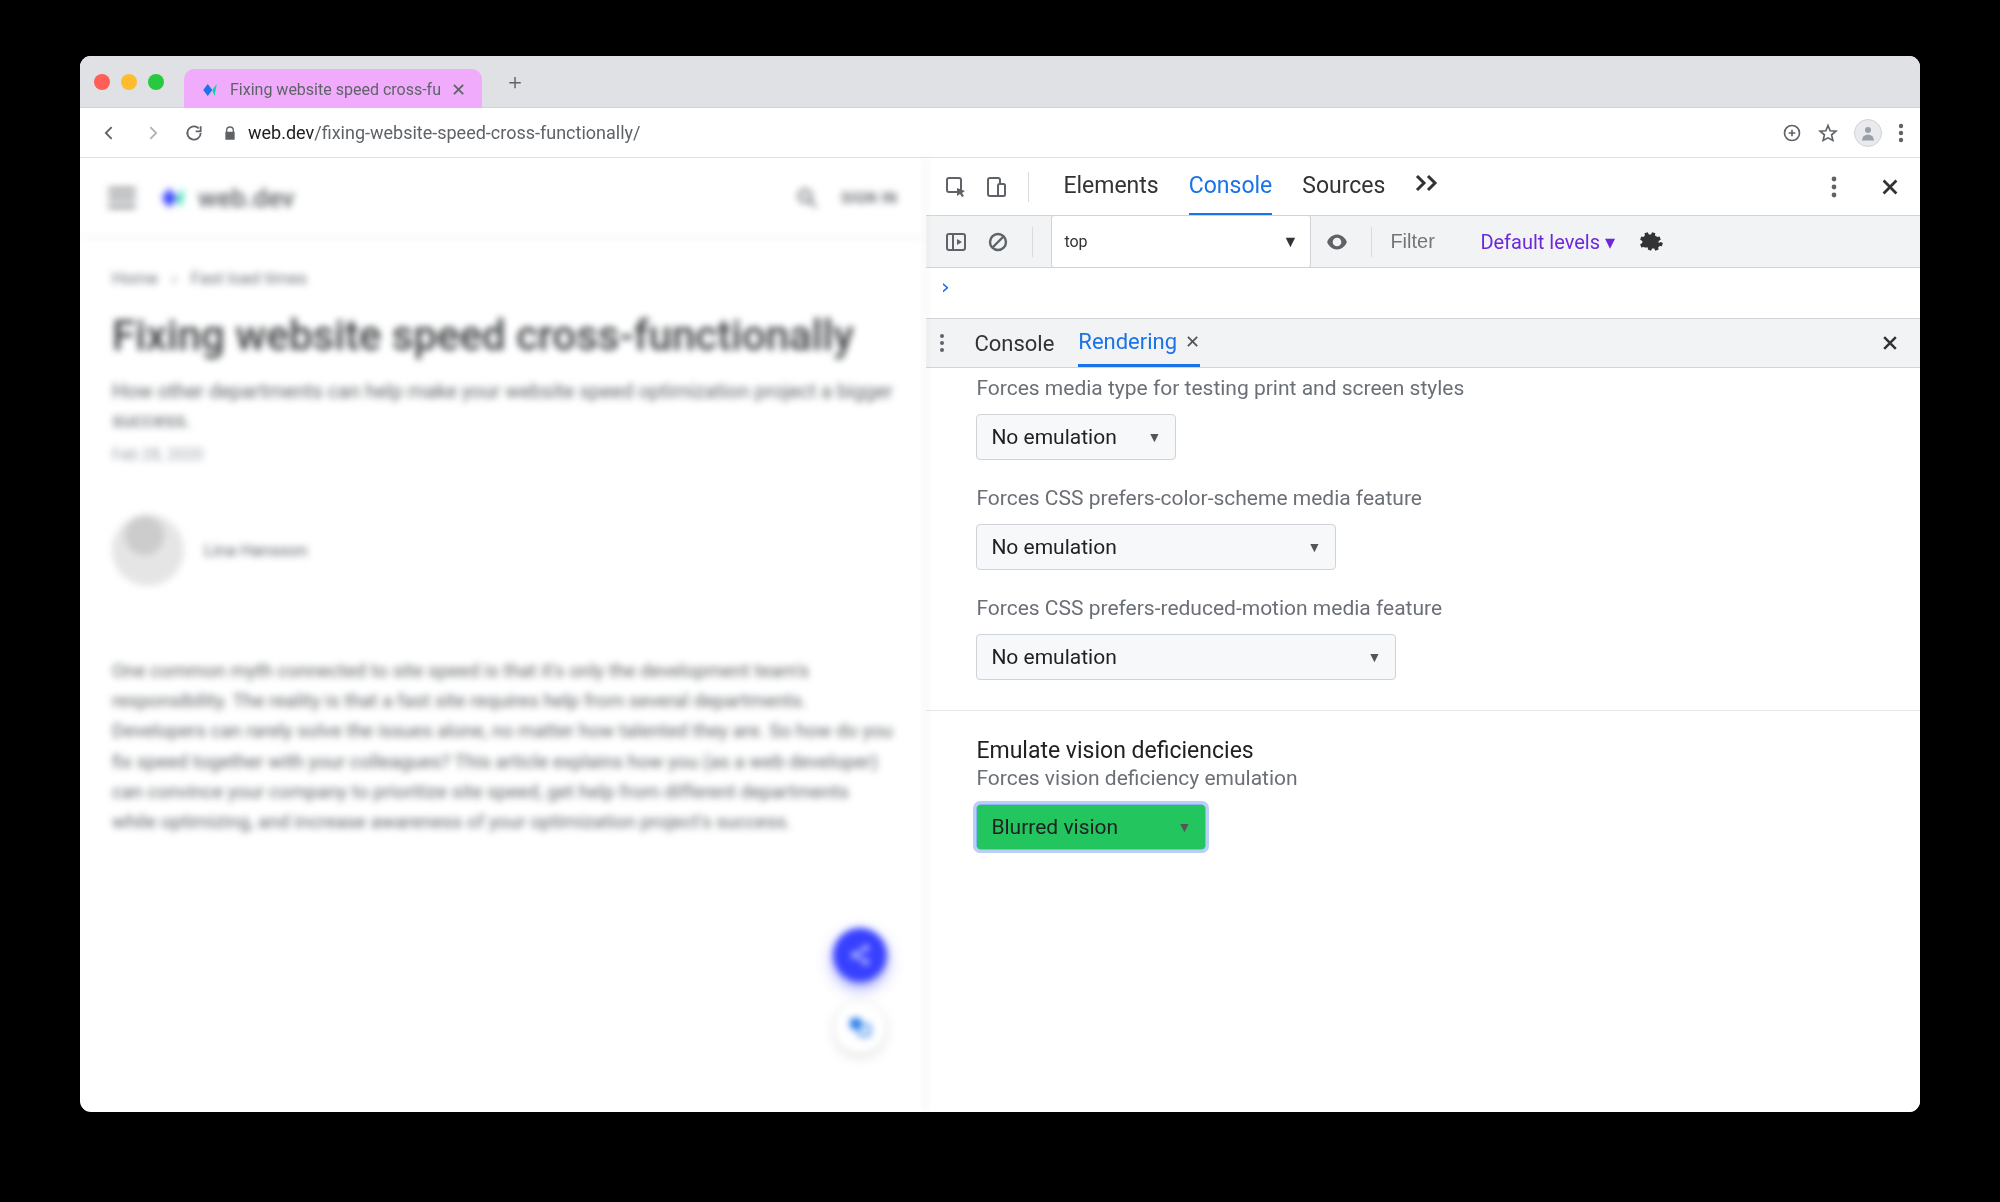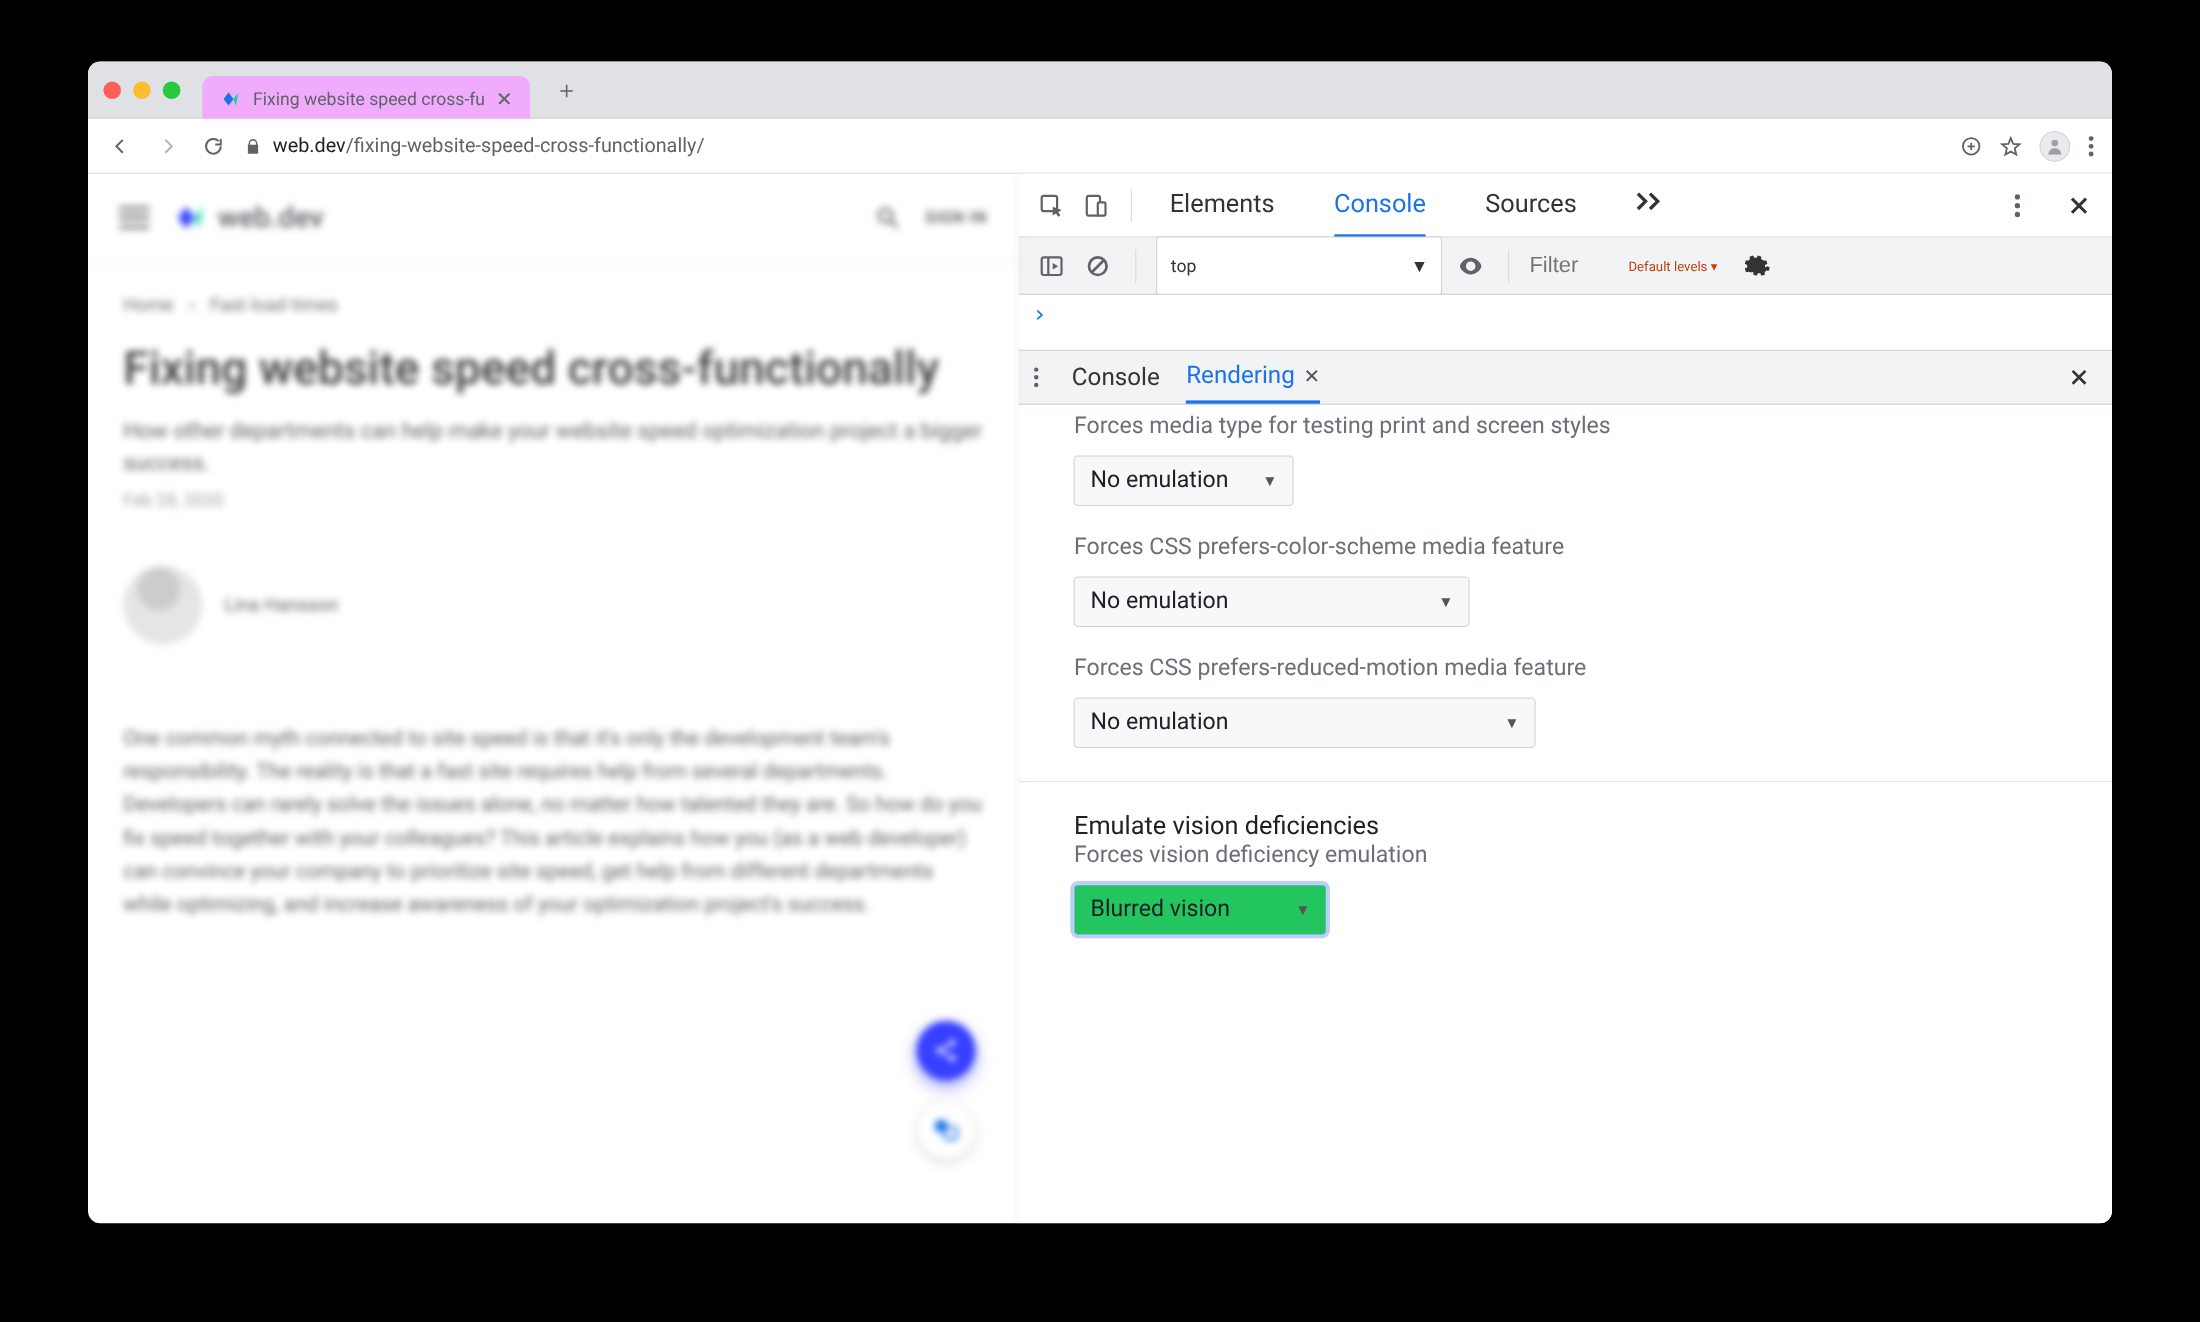--- a/index.html
+++ b/index.html
@@ -84,28 +84,28 @@
   .author-pic{width:72px;height:72px;border-radius:50%;background:radial-gradient(circle at 45% 30%, #ccc 0 30%, #e5e5e5 31% 100%);}
   .author-name{color:#5f6368;font-size:17px;}
   .bodytext{color:#5f6368;font-size:19px;line-height:1.6;}
   .sharefab{position:absolute;right:38px;bottom:130px;width:54px;height:54px;border-radius:50%;background:#3740ff;display:flex;align-items:center;justify-content:center;color:#fff;box-shadow:0 6px 14px rgba(55,64,255,.5);}
   .translfab{position:absolute;right:38px;bottom:58px;width:54px;height:54px;border-radius:50%;background:#fff;border:1px solid #e0e0e0;display:flex;align-items:center;justify-content:center;color:#1a73e8;box-shadow:0 4px 10px rgba(0,0,0,.1);}
   
   .devtools{flex:1;display:flex;flex-direction:column;background:#fff;}
   .dt-top{height:58px;border-bottom:1px solid #d0d3d7;display:flex;align-items:center;padding:0 14px;gap:8px;}
   .dt-ic{width:32px;height:32px;display:flex;align-items:center;justify-content:center;color:#5f6368;}
   .dt-sep{width:1px;height:30px;background:#d8dadd;margin:0 8px;}
-  .dt-tabs{display:flex;gap:54px;font-size:23px;color:#333;margin-left:18px;}
+  .dt-tabs{display:flex;gap:30px;font-size:23px;color:#333;margin-left:18px;}
   .dt-tab{padding:14px 0;cursor:pointer;}
   .dt-tab.active{color:#1a73e8;border-bottom:3px solid #1a73e8;}
   .dt-top .spacer{flex:1;}
   .dt-subbar{height:52px;border-bottom:1px solid #d0d3d7;background:#f1f3f4;display:flex;align-items:center;padding:0 14px;gap:10px;}
   .dt-subbar .ctx{flex:0 0 auto;min-width:260px;background:#fff;border:1px solid #cfd2d6;height:53px;border-radius:3px;display:flex;align-items:center;padding:0 12px;font-size:16px;color:#333;justify-content:space-between;}
   .dt-subbar .filter{background:transparent;border:none;font-size:20px;color:#666;width:80px;outline:none;}
-  .dt-subbar .levels{font-size:12px;color:#c2410c;white-space:nowrap;overflow:hidden;}
+  .dt-subbar .levels{font-size:20px;color:#6d28d9;white-space:nowrap;overflow:hidden;}
   .dt-console-area{height:50px;display:flex;align-items:flex-start;padding:6px 12px;}
   .prompt{color:#1a73e8;font-family:monospace;font-size:22px;}
   
   .drawer-tabs{height:50px;border-top:1px solid #d0d3d7;border-bottom:1px solid #d0d3d7;background:#f1f3f4;display:flex;align-items:center;padding:0 14px;gap:24px;font-size:22px;color:#333;}
   .drawer-tab{padding:10px 0;cursor:pointer;display:flex;align-items:center;gap:8px;}
   .drawer-tab.active{color:#1a73e8;border-bottom:3px solid #1a73e8;}
   .drawer-tabs .spacer{flex:1;}
   .vdots{display:flex;flex-direction:column;gap:3px;margin-right:6px;}
   .vdots span{width:4px;height:4px;background:#5f6368;border-radius:50%;}
   .panel{flex:1;overflow:auto;padding:4px 50px 40px;}

